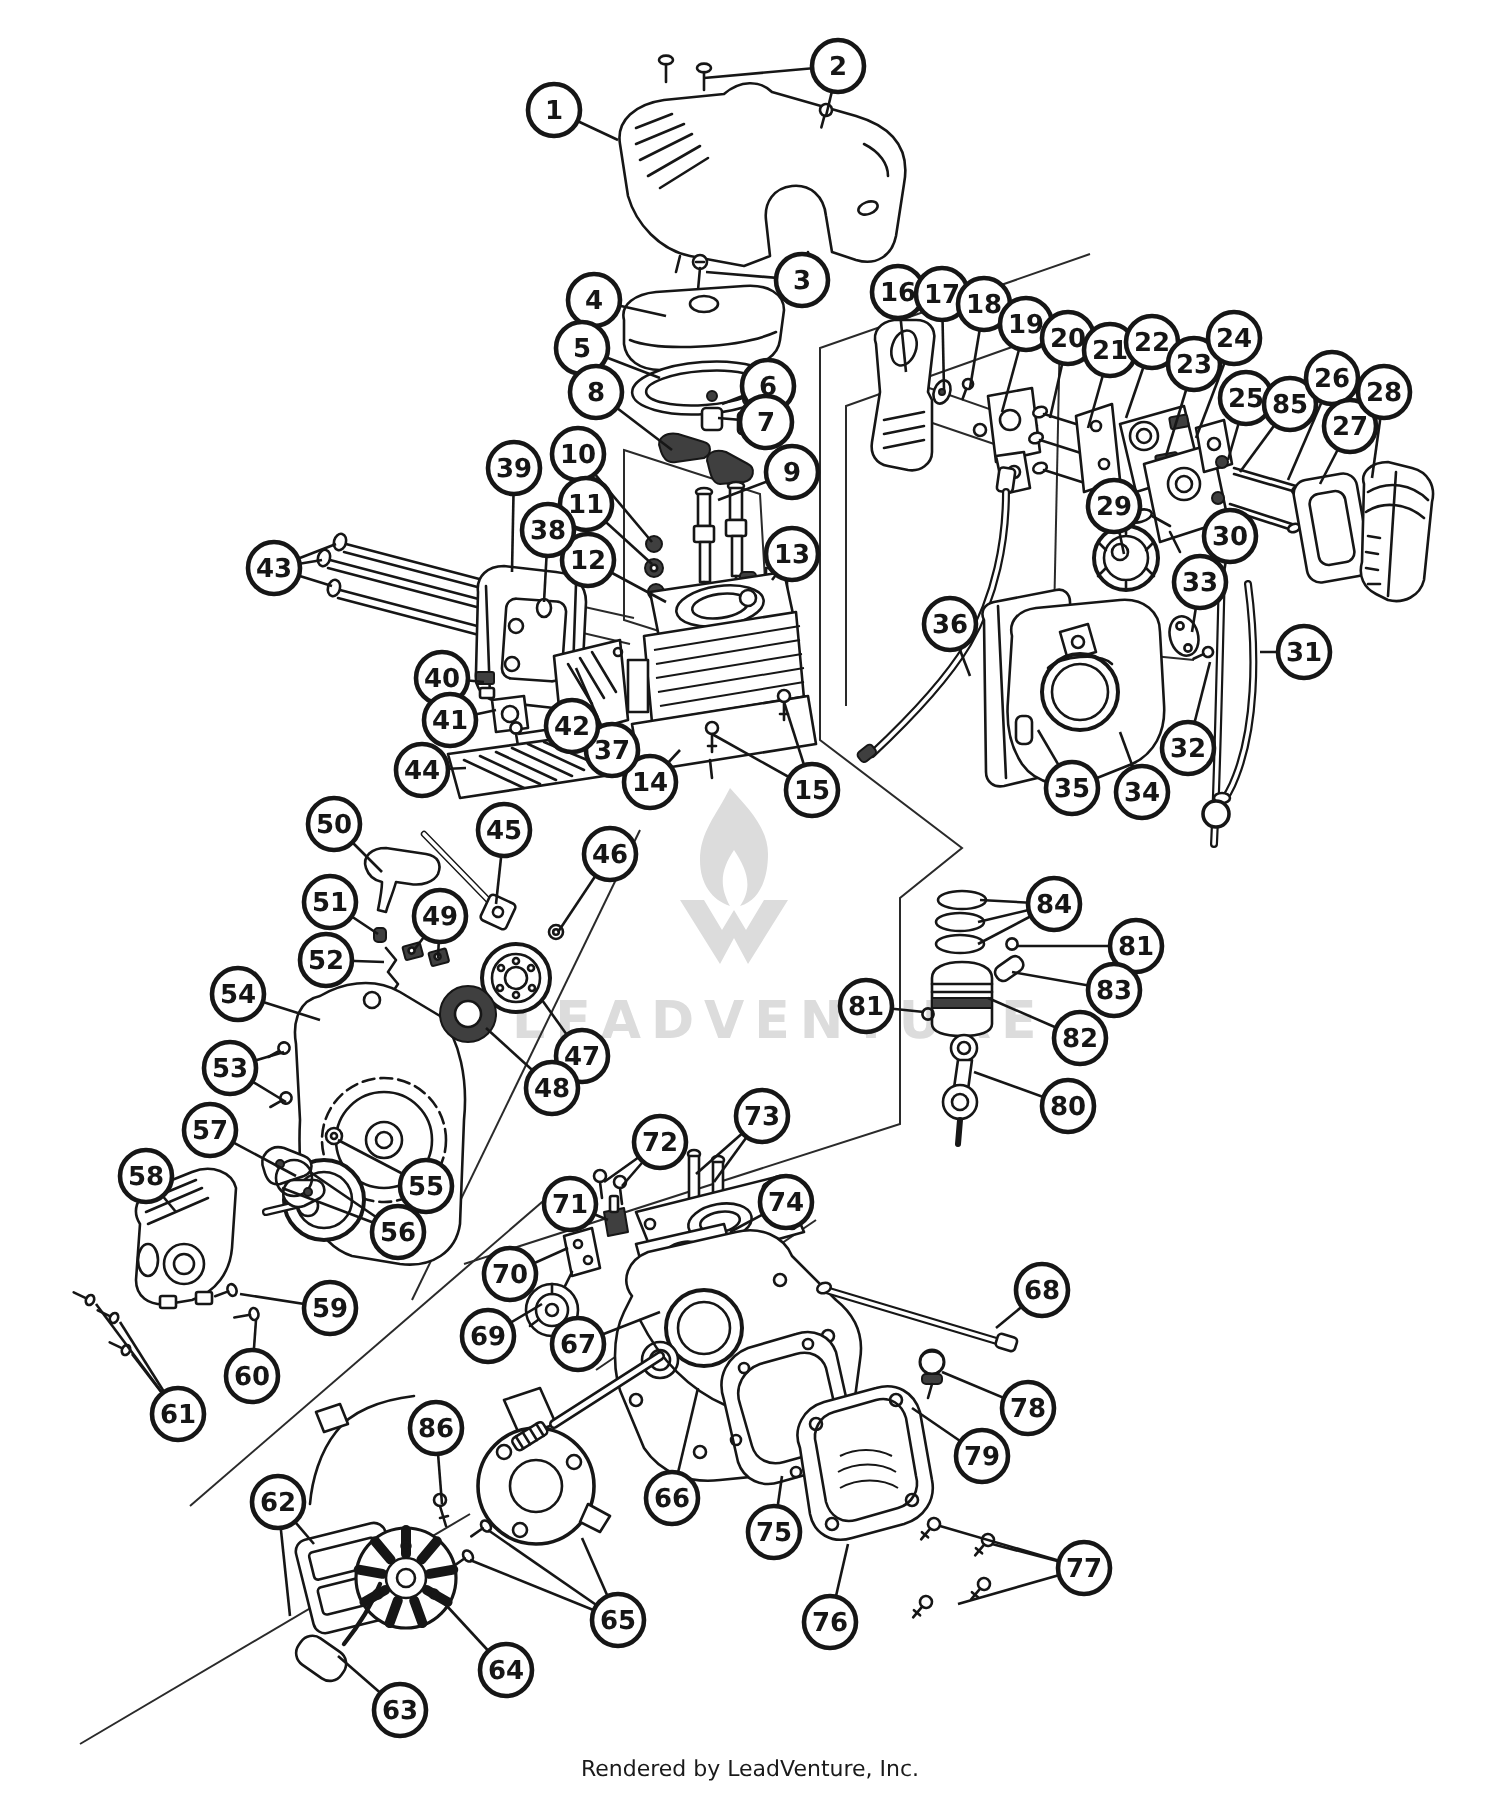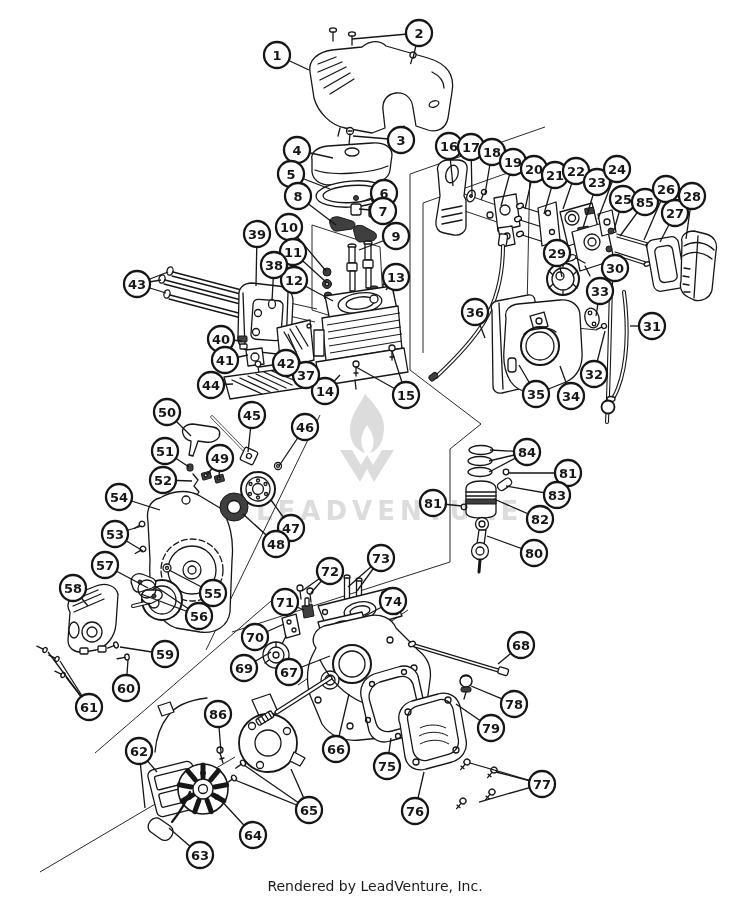--- a/index.html
+++ b/index.html
@@ -3,21 +3,21 @@
 <meta charset="utf-8">
 <style>
   html,body{margin:0;padding:0;background:#fff;}
   #stage{position:relative;width:750px;height:897px;background:#fff;overflow:hidden;
          font-family:"DejaVu Sans","Liberation Sans",sans-serif;}
   #watermark{position:absolute;left:256px;top:496px;font-size:26px;font-weight:bold;
              letter-spacing:5px;color:#dcdcdc;z-index:1;user-select:none;}
   #wm-flame{position:absolute;left:336px;top:392px;z-index:1;}
   #diagram{position:absolute;left:0;top:0;z-index:2;}
   #footer{position:absolute;left:0;top:878px;width:750px;text-align:center;
-          font-size:14px;color:#1a1a1a;z-index:3;}
+          font-size:11px;color:#1a1a1a;z-index:3;}
   svg .ln{stroke:#161616;fill:none;stroke-width:1.3;stroke-linecap:round;stroke-linejoin:round;}
   svg .w{stroke:#161616;fill:#fff;stroke-width:1.3;stroke-linejoin:round;}
   svg .dk{stroke:#161616;fill:#3f3f3f;stroke-width:1;stroke-linejoin:round;}
   svg .cl{stroke:#2a2a2a;fill:none;stroke-width:1;}
   svg .tubo{stroke:#161616;fill:none;stroke-width:4;stroke-linecap:round;}
   svg .tubi{stroke:#fff;fill:none;stroke-width:1.8;stroke-linecap:round;}
   svg .fin{stroke:#161616;fill:none;stroke-width:1;}
 </style>
 </head>
 <body>

